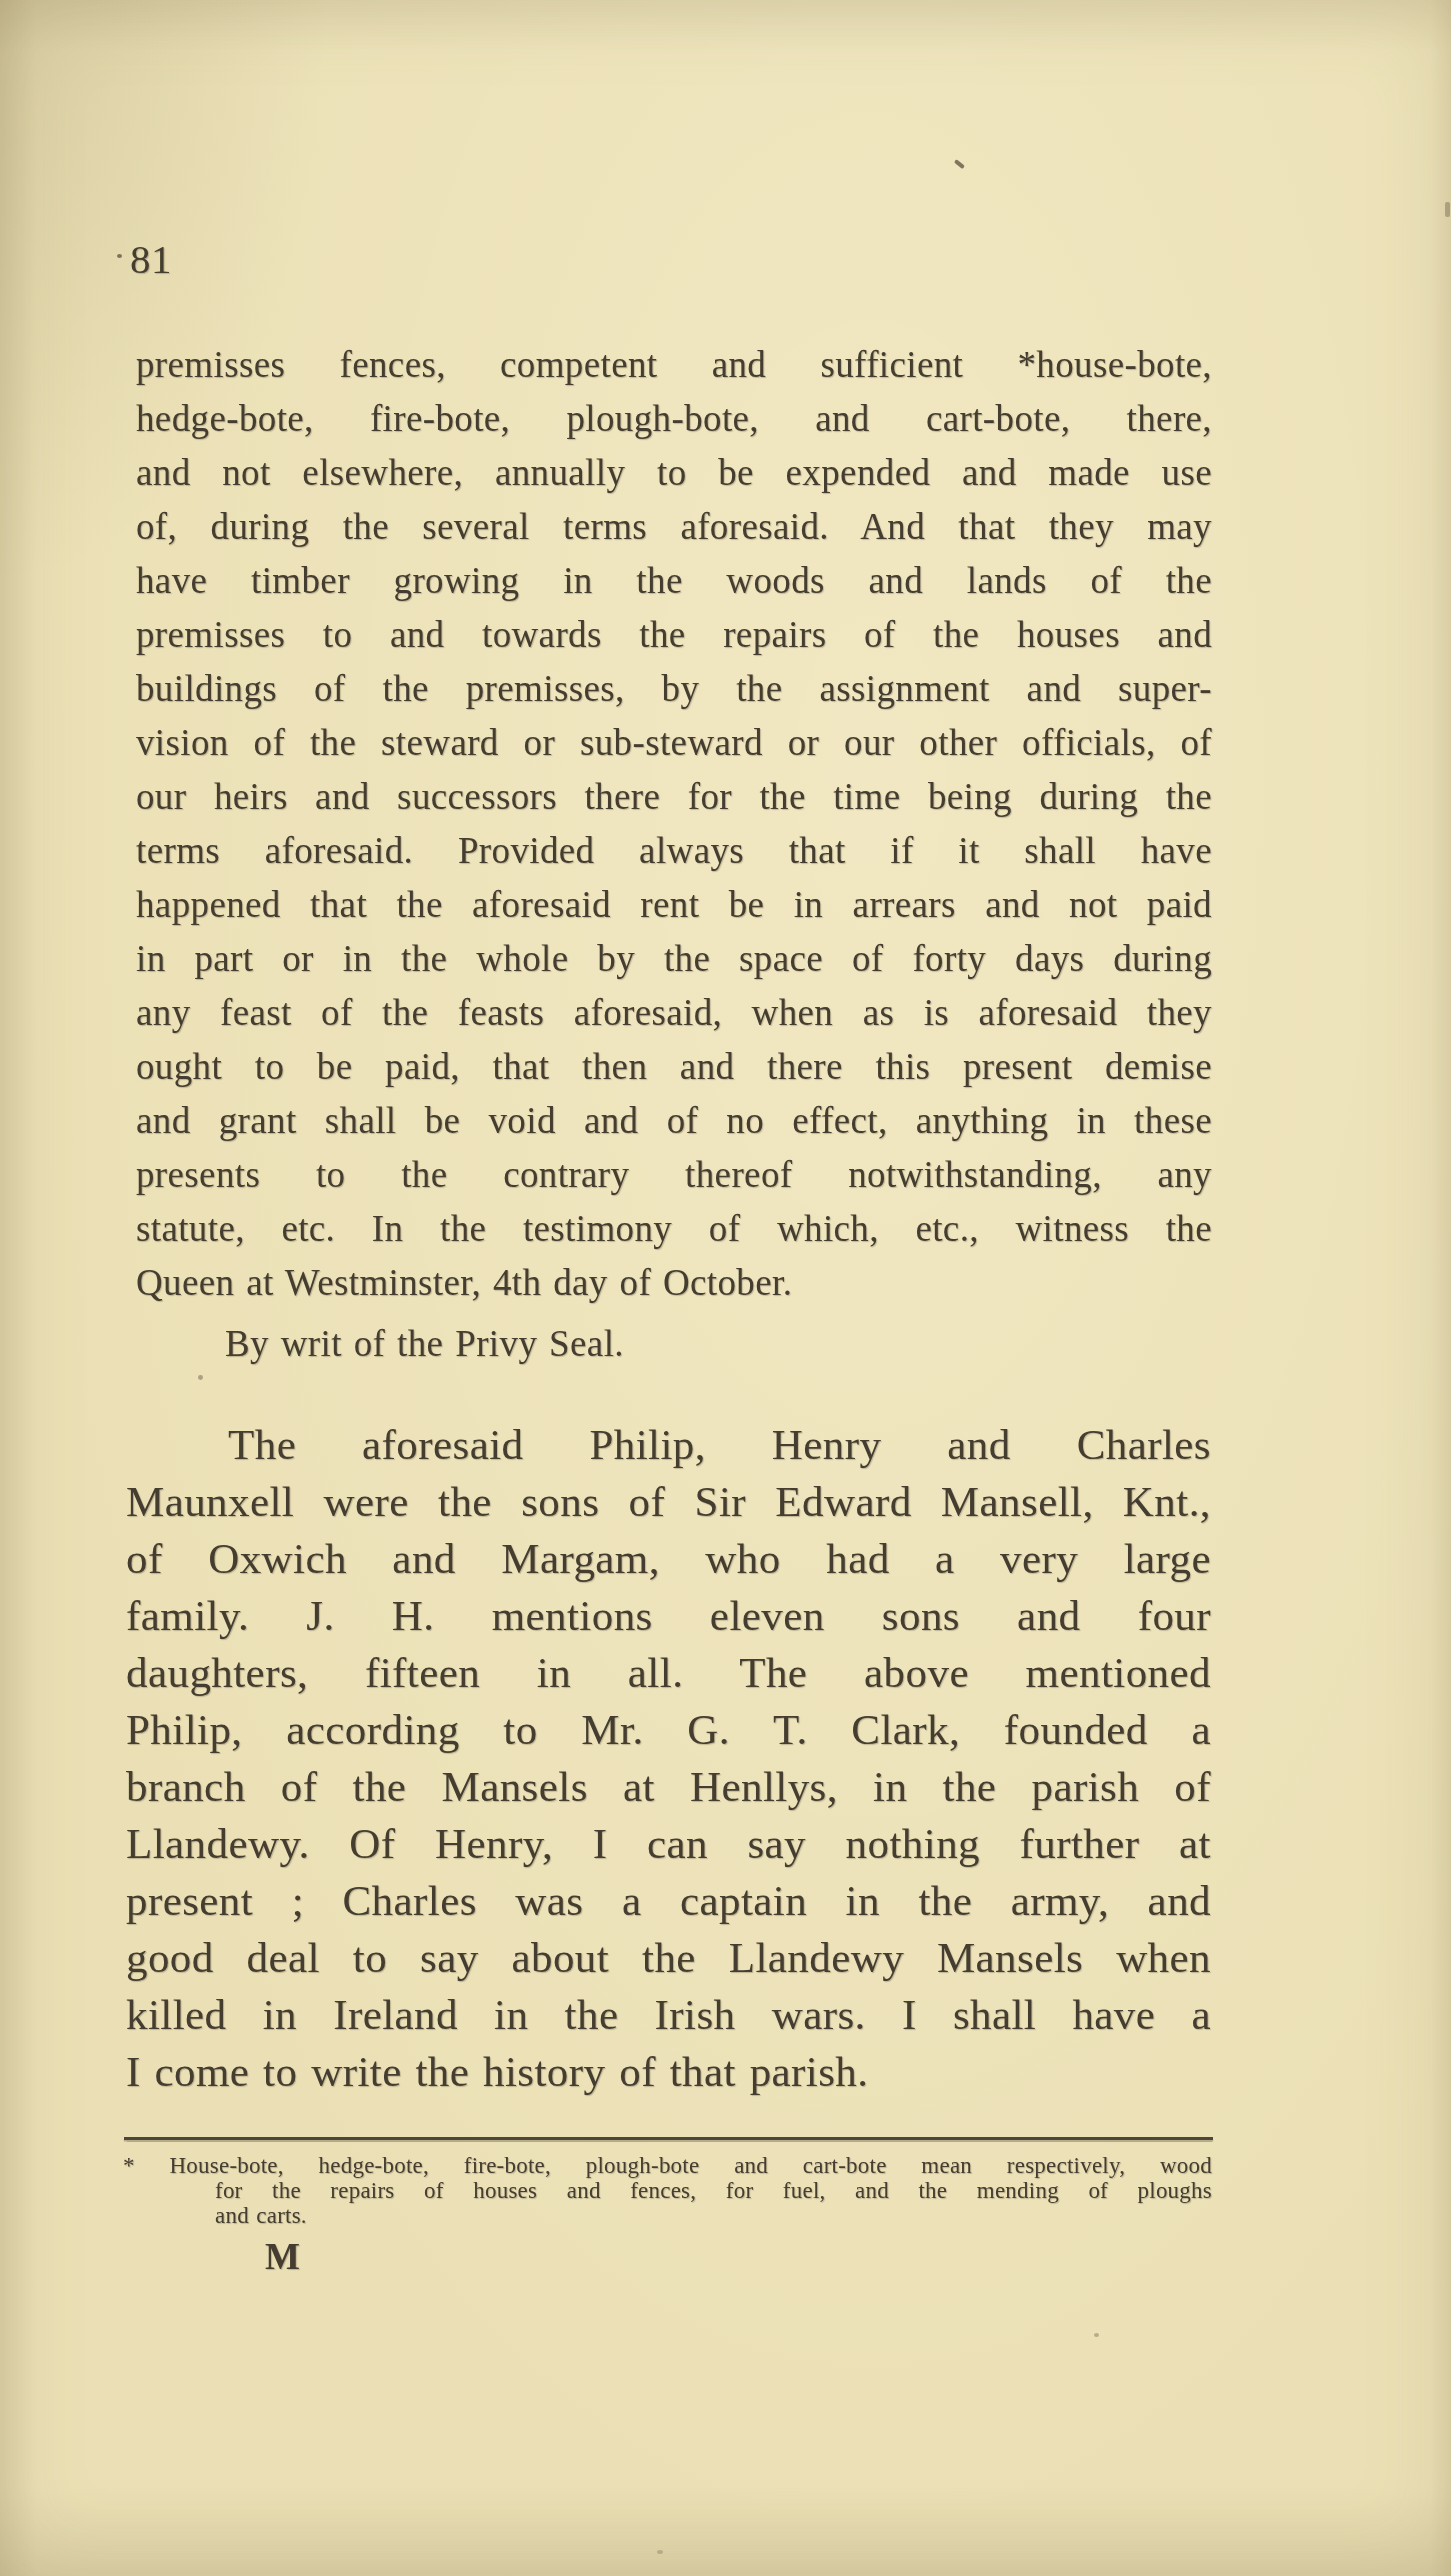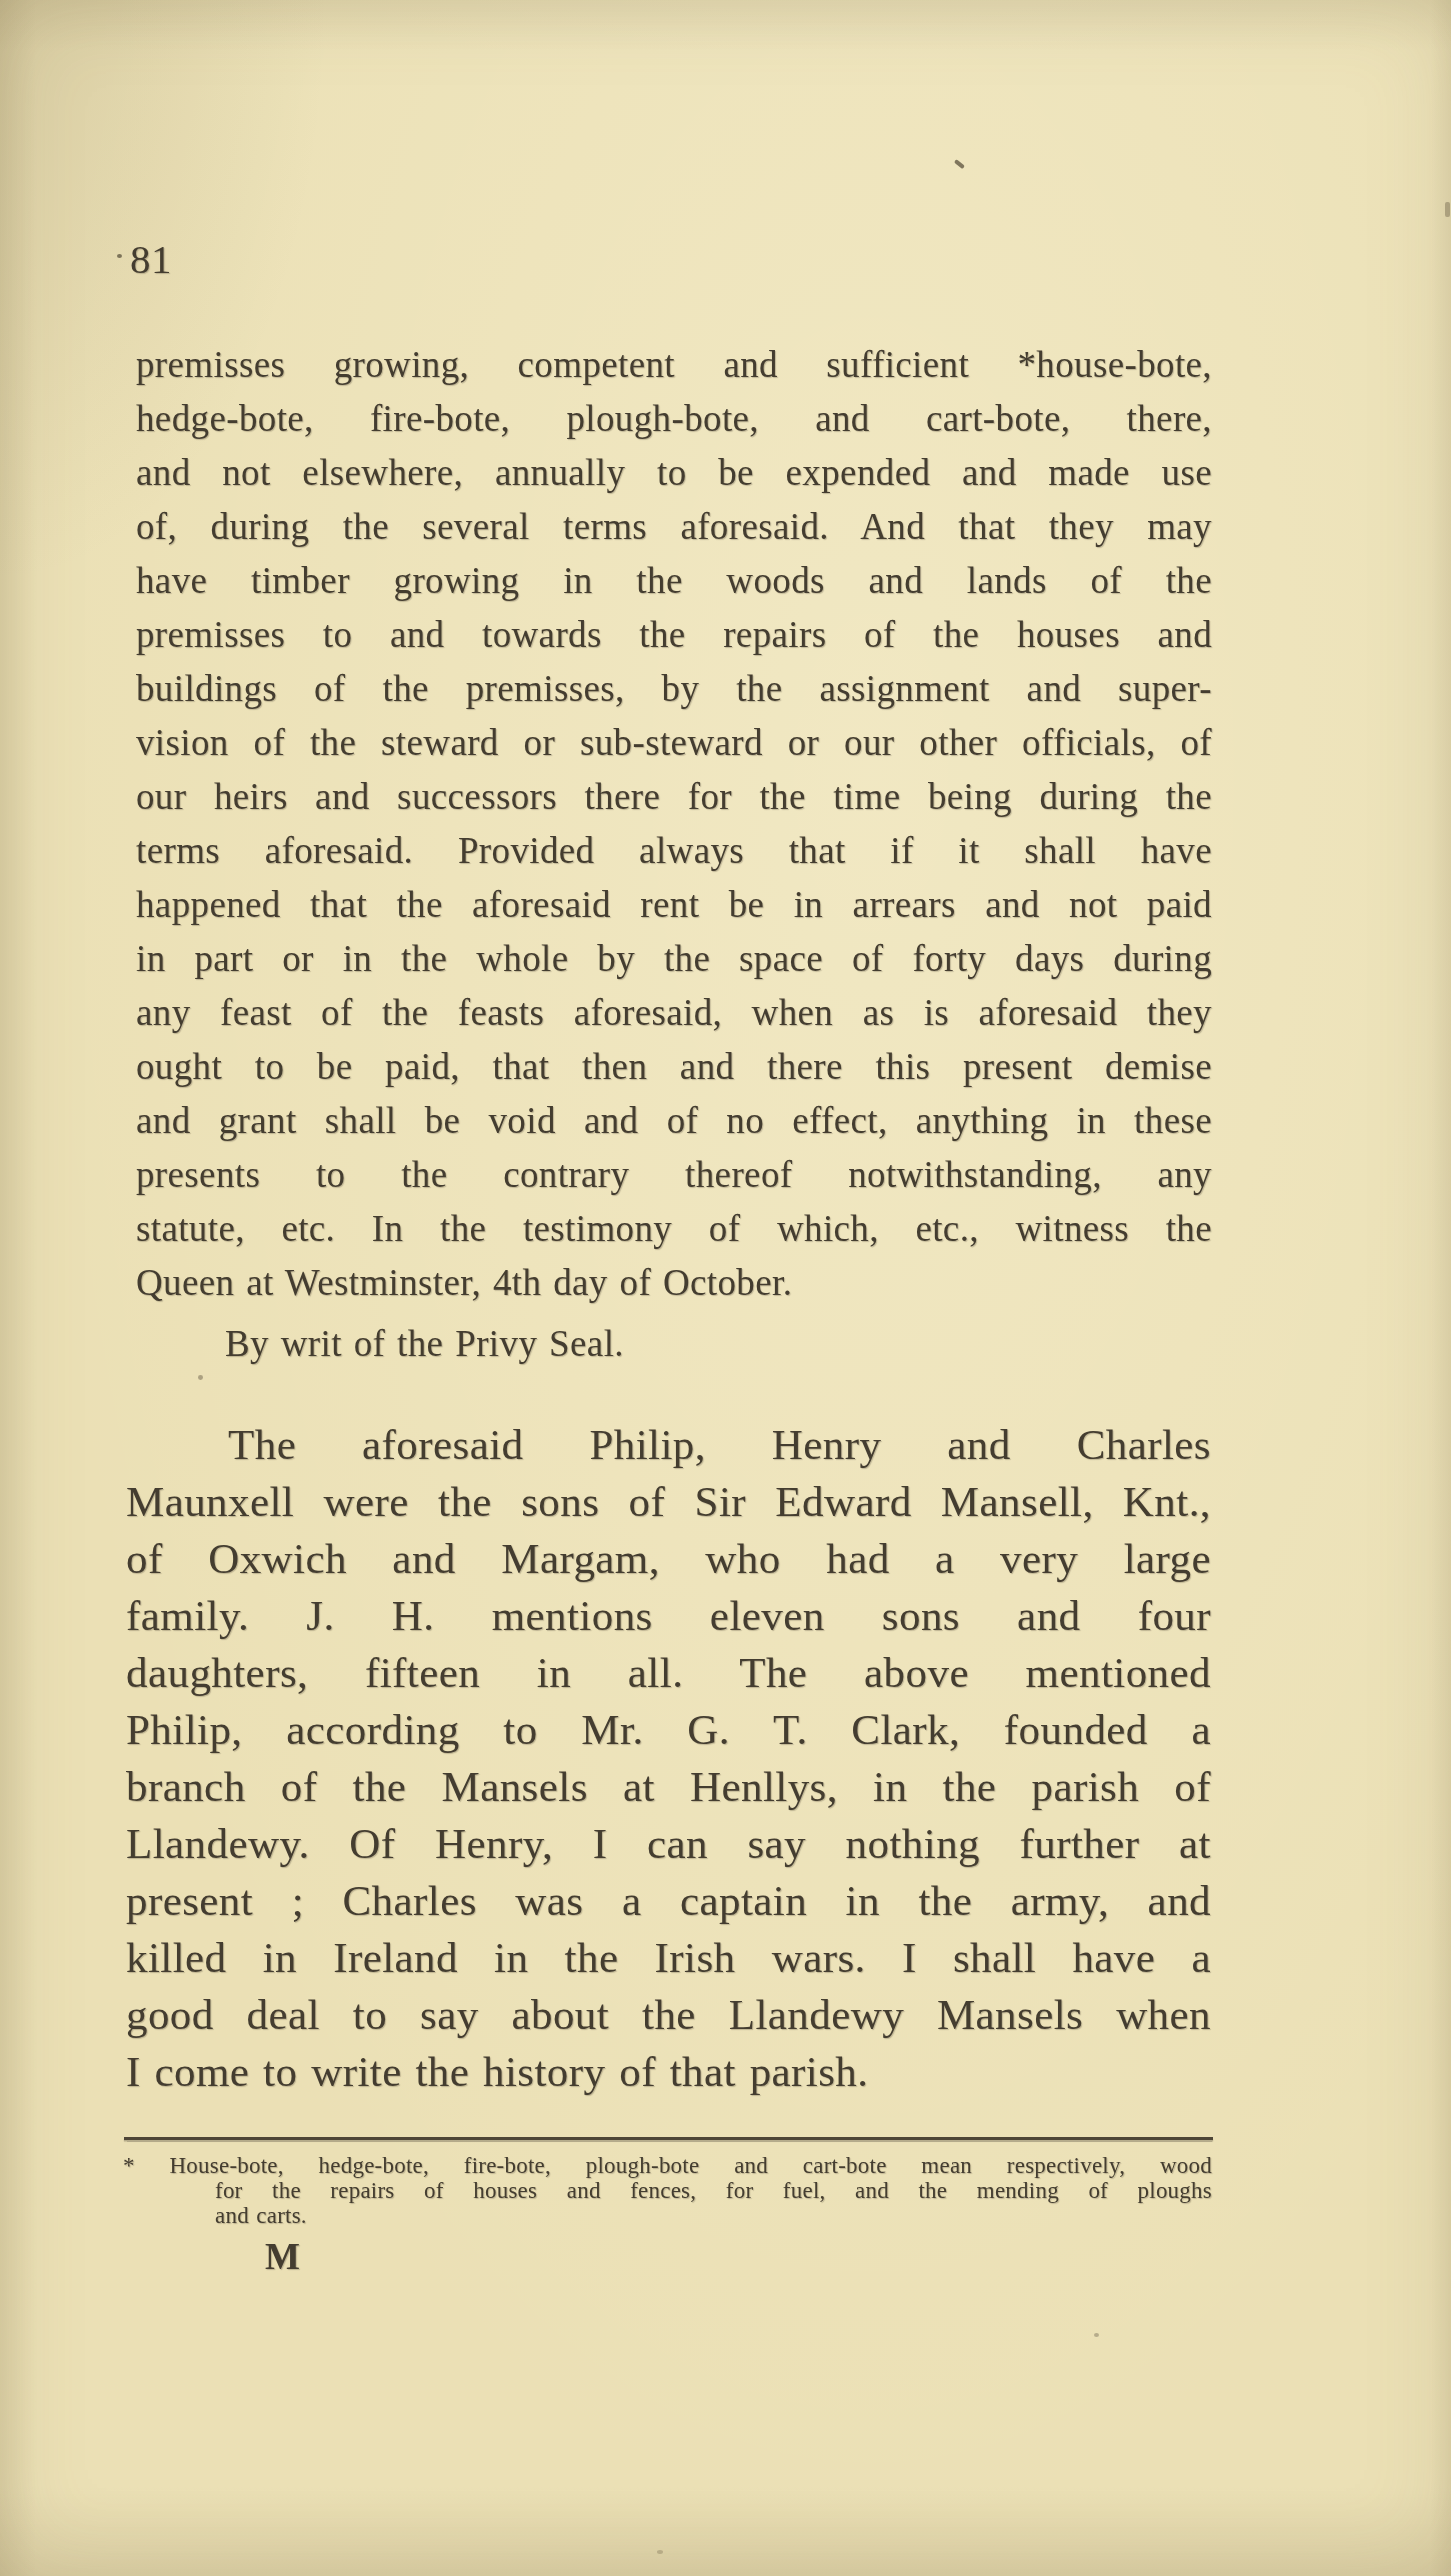--- a/index.html
+++ b/index.html
@@ -52,21 +52,21 @@
   .s6{left:657px;top:2550px;width:5.8px;height:3.9px;background:rgba(140,128,98,0.45);}
 </style>
 </head>
 <body>
 
 <div class="page">
 
   <div class="txt pagenum">81</div>
 
   <div class="txt para p1">
-    <div class="bl j">premisses growing, competent and sufficient *house-bote,</div>
+    <div class="bl j">premisses fences, competent and sufficient *house-bote,</div>
     <div class="bl j">hedge-bote, fire-bote, plough-bote, and cart-bote, there,</div>
     <div class="bl j">and not elsewhere, annually to be expended and made use</div>
     <div class="bl j">of, during the several terms aforesaid. And that they may</div>
     <div class="bl j">have timber growing in the woods and lands of the</div>
     <div class="bl j">premisses to and towards the repairs of the houses and</div>
     <div class="bl j">buildings of the premisses, by the assignment and super-</div>
     <div class="bl j">vision of the steward or sub-steward or our other officials, of</div>
     <div class="bl j">our heirs and successors there for the time being during the</div>
     <div class="bl j">terms aforesaid. Provided always that if it shall have</div>
     <div class="bl j">happened that the aforesaid rent be in arrears and not paid</div>
@@ -84,22 +84,22 @@
   <div class="txt para p2">
     <div class="bl j indent">The aforesaid Philip, Henry and Charles</div>
     <div class="bl j">Maunxell were the sons of Sir Edward Mansell, Knt.,</div>
     <div class="bl j">of Oxwich and Margam, who had a very large</div>
     <div class="bl j">family. J. H. mentions eleven sons and four</div>
     <div class="bl j">daughters, fifteen in all. The above mentioned</div>
     <div class="bl j">Philip, according to Mr. G. T. Clark, founded a</div>
     <div class="bl j">branch of the Mansels at Henllys, in the parish of</div>
     <div class="bl j">Llandewy. Of Henry, I can say nothing further at</div>
     <div class="bl j">present ; Charles was a captain in the army, and</div>
+    <div class="bl j">good deal to say about the Llandewy Mansels when</div>
     <div class="bl j">killed in Ireland in the Irish wars. I shall have a</div>
-    <div class="bl j">good deal to say about the Llandewy Mansels when</div>
     <div class="bl">I come to write the history of that parish.</div>
   </div>
 
   <div class="rule"></div>
 
   <div class="txt para footnote">
     <div class="bl j">* House-bote, hedge-bote, fire-bote, plough-bote and cart-bote mean respectively, wood</div>
     <div class="bl j cont">for the repairs of houses and fences, for fuel, and the mending of ploughs</div>
     <div class="bl cont">and carts.</div>
   </div>

